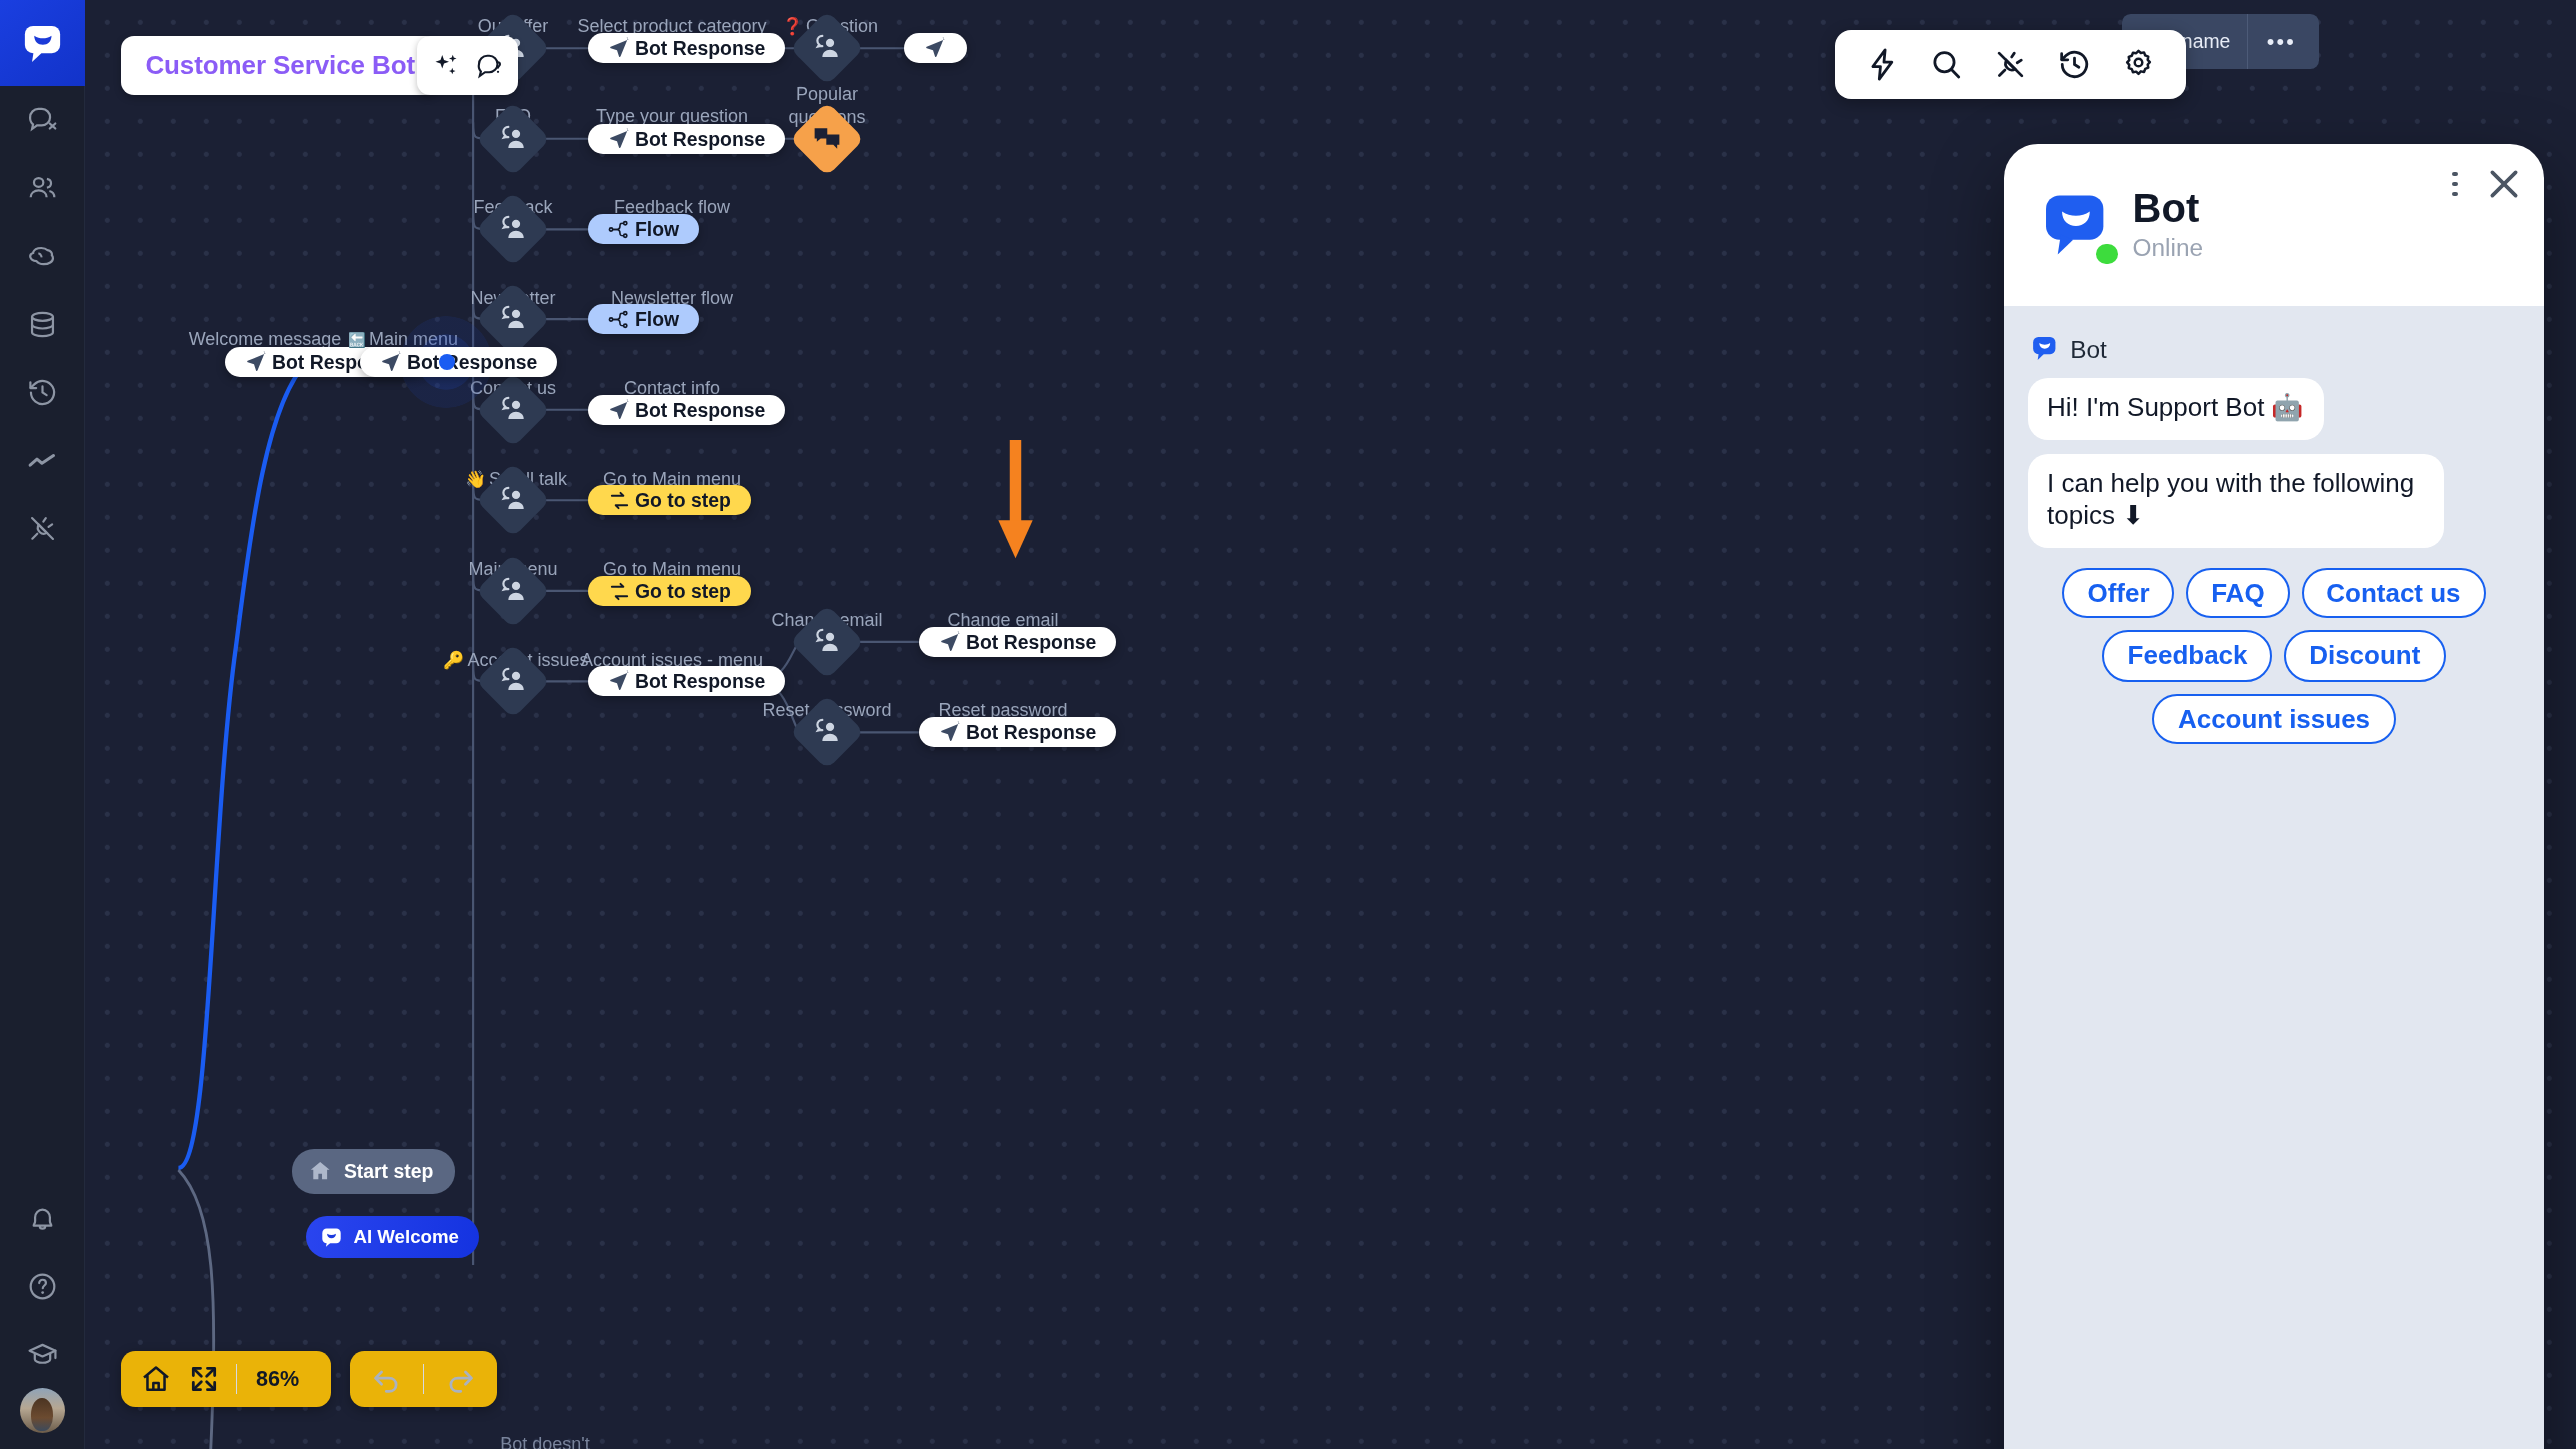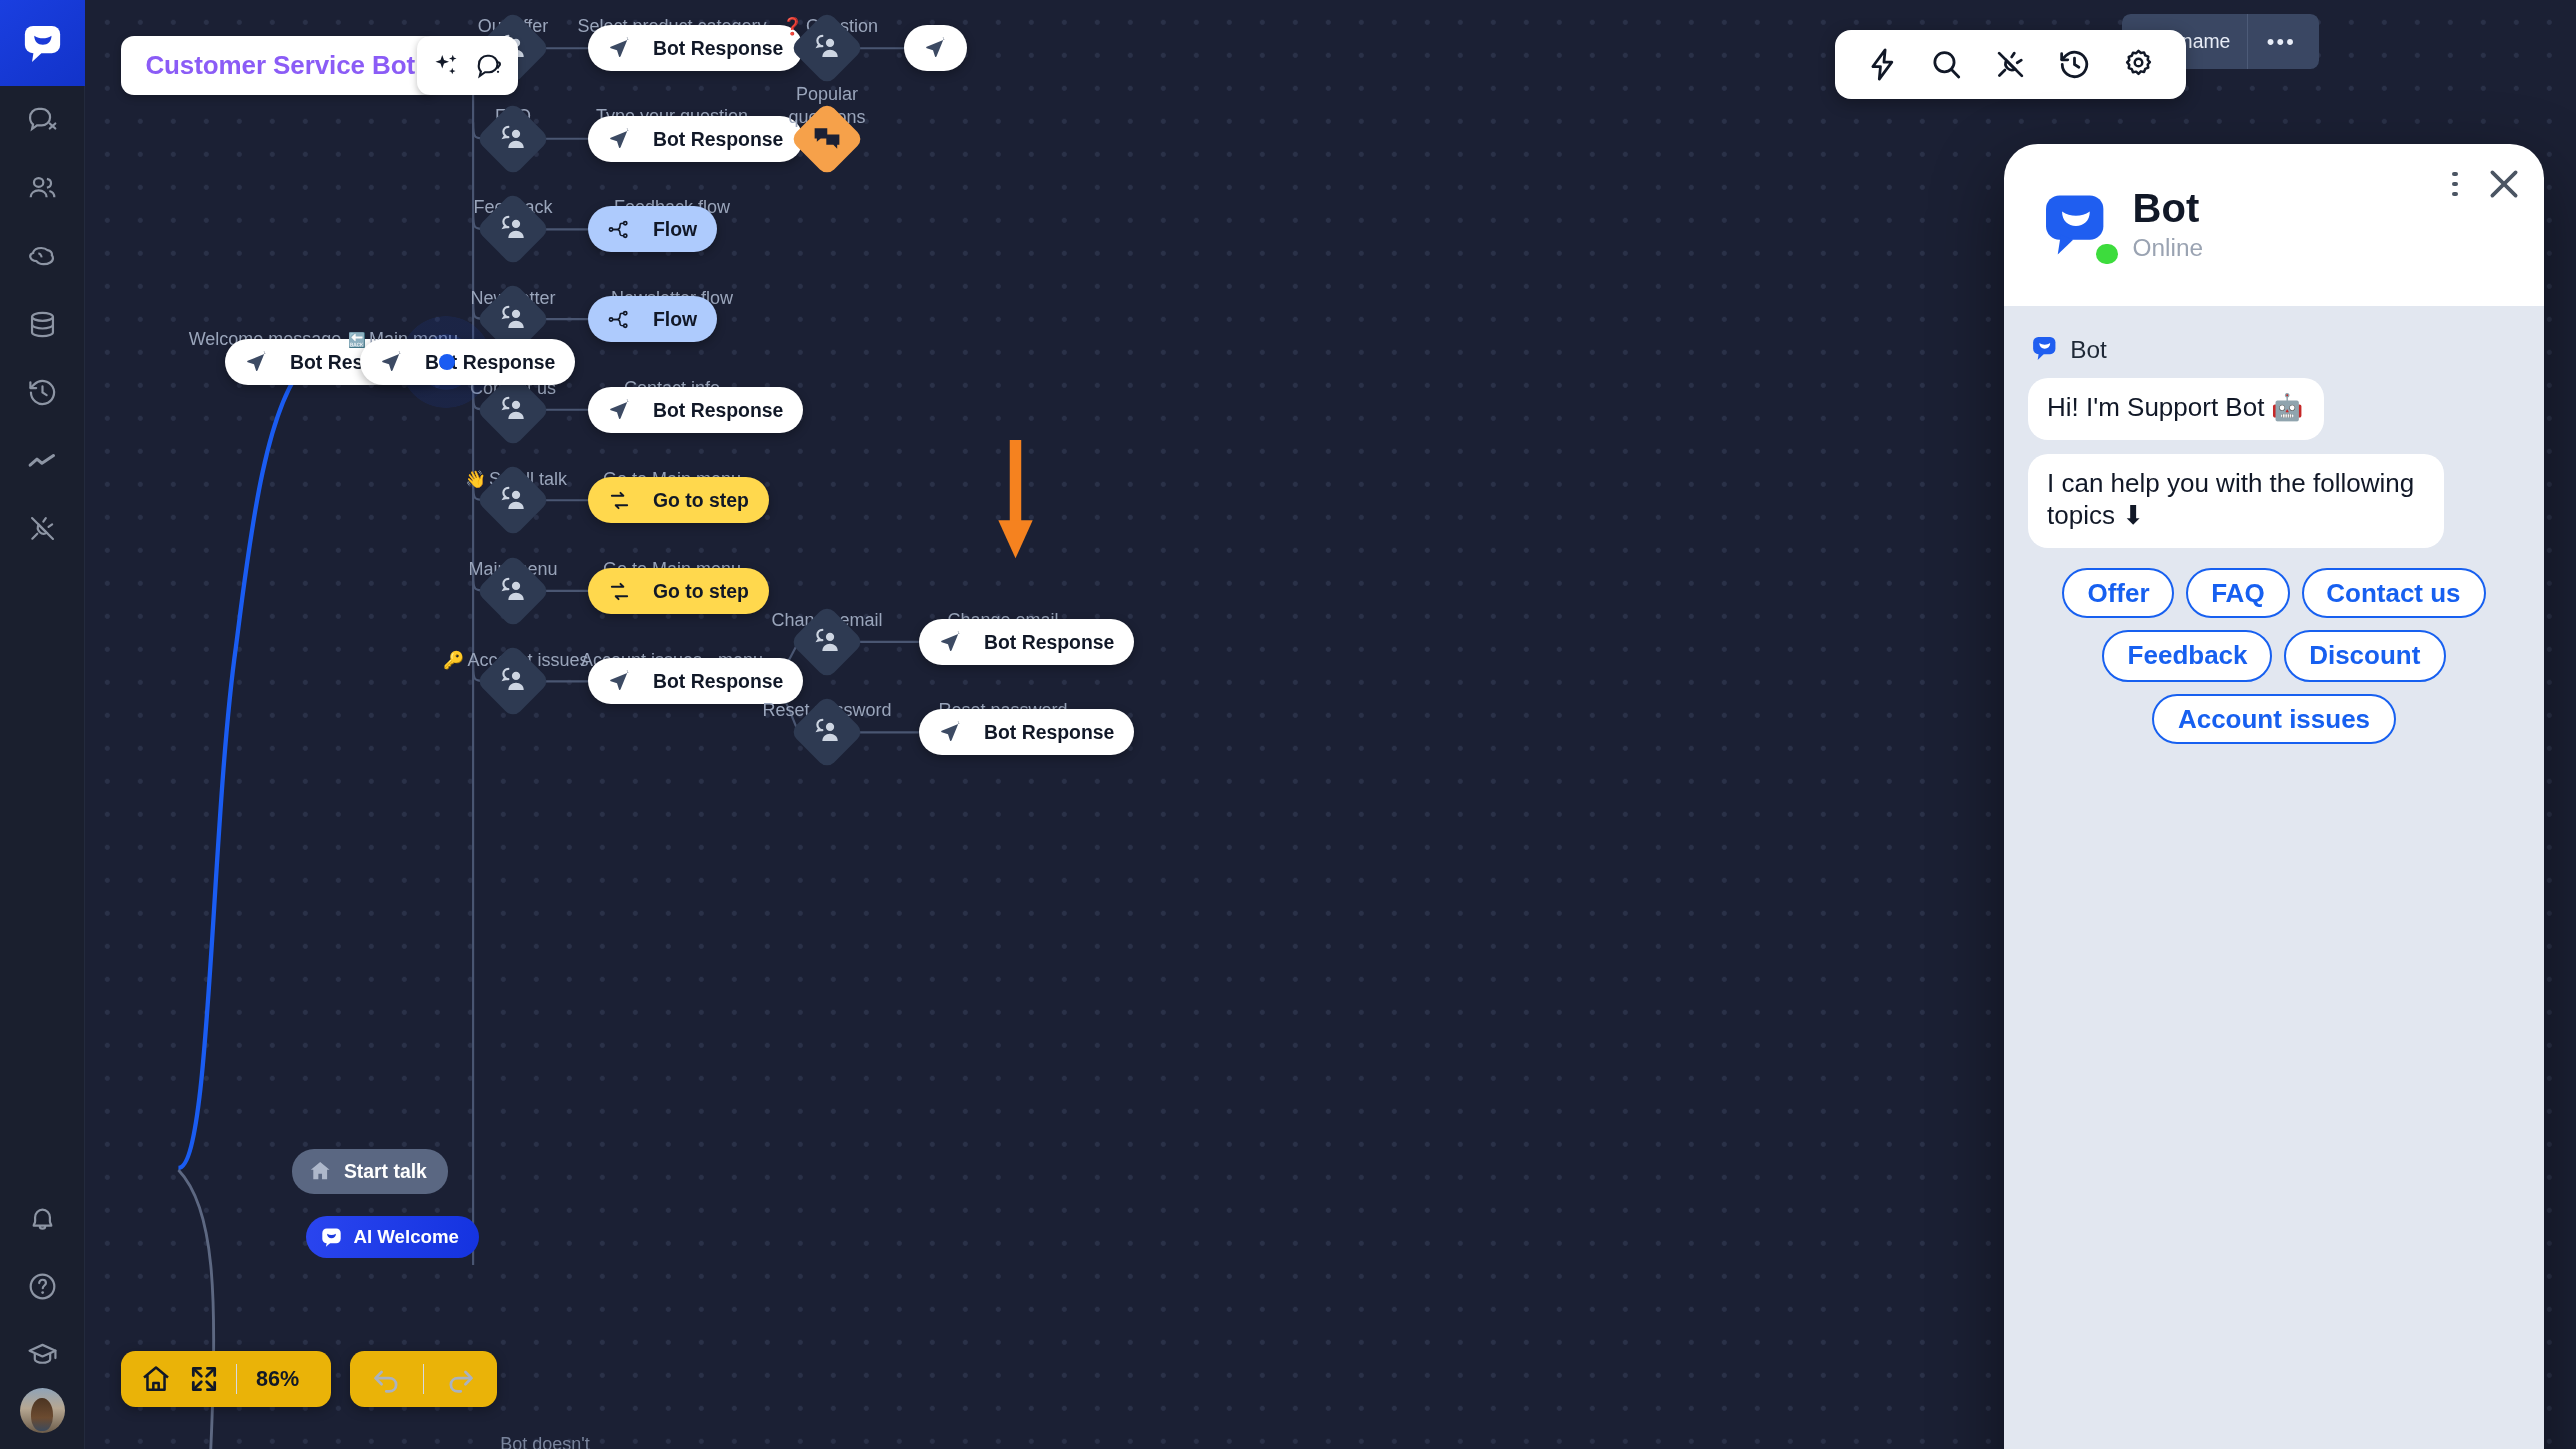--- a/index.html
+++ b/index.html
@@ -153,22 +153,22 @@
     position: absolute; width: 53px; height: 53px;
     background: #2e3a52; border-radius: 10px;
     transform: translate(-50%,-50%) rotate(45deg);
     display:flex; align-items:center; justify-content:center;
     cursor: pointer;
   }
   .diamond.orange { background: #f6a14a; }
   .diamond > svg { transform: rotate(-45deg); width: 33px; height: 33px; }
 
   .pill {
-    position: absolute; height: 46px; border-radius: 23px;
-    display: flex; align-items: center; gap: 22px; padding: 0 20px;
+    position: absolute; height: 30px; border-radius: 23px;
+    display: flex; align-items: center; gap: 4px; padding: 0 20px;
     transform: translate(0,-50%);
     font-size: 19.4px; font-weight: 700; cursor: pointer; white-space: nowrap;
     box-shadow: 0 2.9px 10px rgba(0,0,0,.30);
   }
   .pill.white { background:#fff; color:#111827; }
   .pill.blue  { background:#aecbfd; color:#111827; }
   .pill.yellow{ background:#ffd84d; color:#111827; }
   .pill svg { width: 23px; height: 23px; flex: none; }
 
   
@@ -490,21 +490,21 @@
       <svg width="43" height="129" viewBox="0 0 60 180">
         <path d="M30 0 L30 120" stroke="#f5821f" stroke-width="16" stroke-linecap="butt"></path>
         <path d="M6 112 L54 112 L30 165 Z" fill="#f5821f"></path>
       </svg>
     </div>
 
     <div id="start-point">
       <svg viewBox="0 0 24 24" width="24.4" height="24.4">
         <path d="M12 3 2.8 10.6h2.4V20h5V14.4h3.6V20h5v-9.4h2.4z" fill="#aeb8cb"></path>
       </svg>
-      <span>Start talk</span>
+      <span>Start step</span>
     </div>
     <div id="ai-assist">
       <svg viewBox="0 0 24 24" width="23" height="23">
         <rect x="2.4" y="2.6" width="19.2" height="15.4" rx="4.6" fill="#fff"></rect>
         <path d="M7.2 16.6 6.2 21.6 11 17.6z" fill="#fff"></path>
         <path d="M7.4 8.2c0 3 2 4.6 4.6 4.6s4.6-1.6 4.6-4.6c-1.5.9-3 1.3-4.6 1.3s-3.1-.4-4.6-1.3z" fill="#1c3adf"></path>
       </svg>
       <span>AI Welcome</span>
     </div>
 

